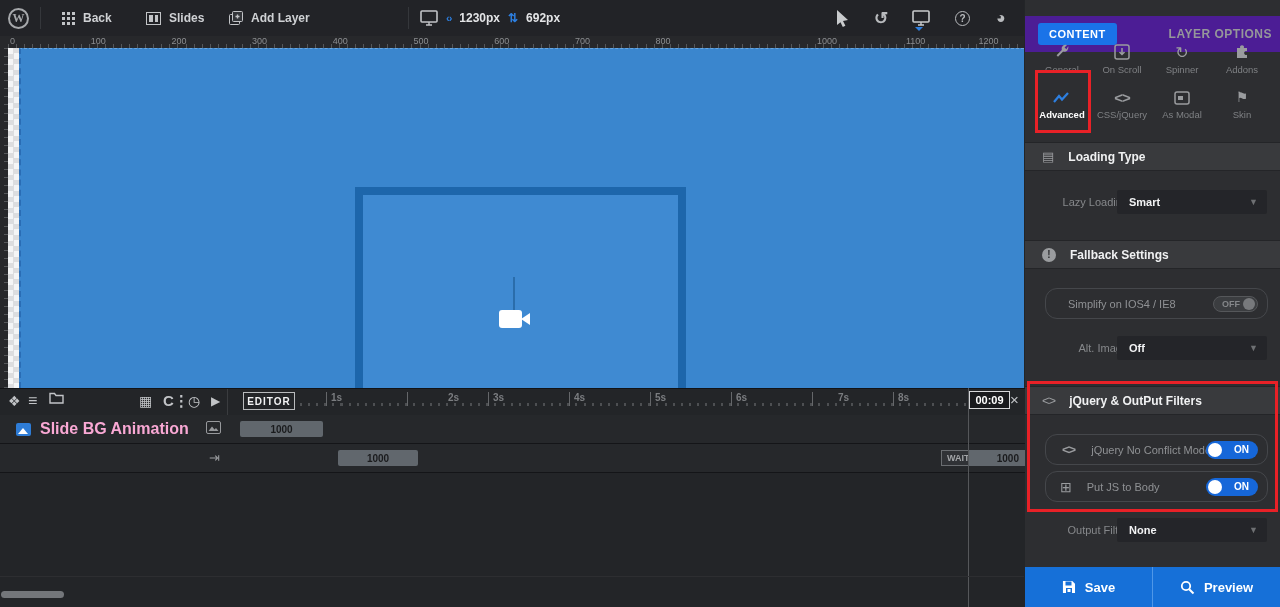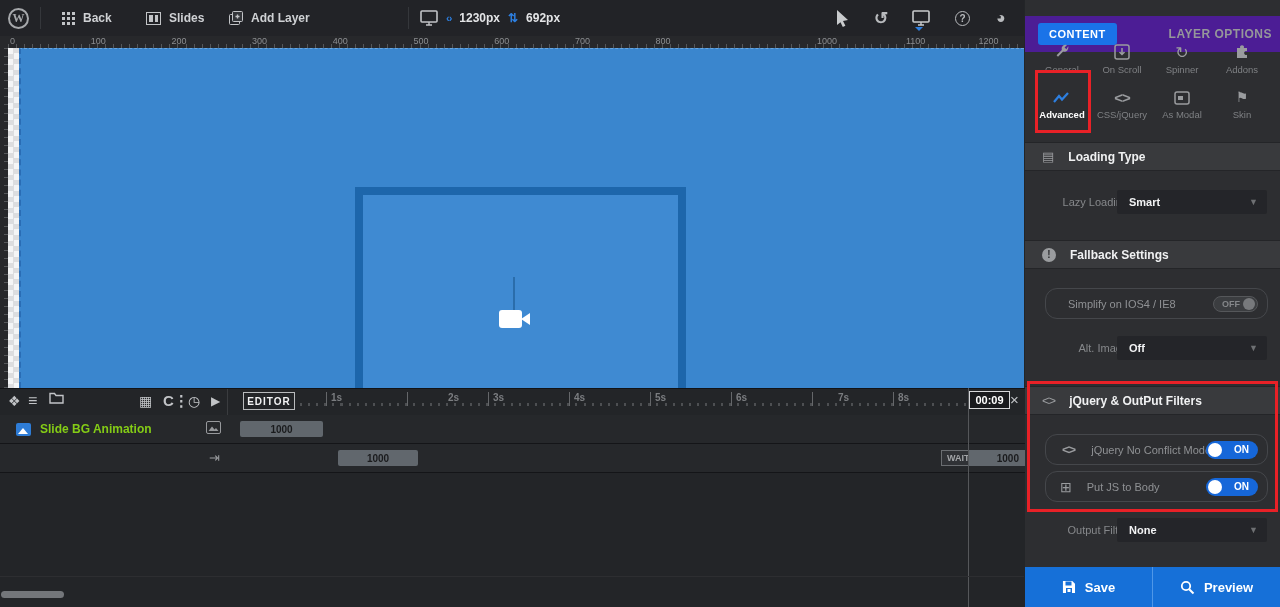--- a/index.html
+++ b/index.html
@@ -45,21 +45,21 @@
   .tl-toolbar { position:absolute; left:0; top:0; width:1025px; height:25px; }
   .tl-icon { position:absolute; top:3px; color:#c2c4c7; font-size:14px; line-height:18px; }
   .tl-sep { position:absolute; left:227px; top:0; width:1px; height:83px; background:#3a3c3f; }
   .editor-btn { position:absolute; left:243px; top:3px; width:52px; height:18px; border:1px solid #b9bbbd; color:#f2f3f4; font-size:10px; font-weight:bold; letter-spacing:1px; display:flex; align-items:center; justify-content:center; }
   .tl-ticks { position:absolute; left:300px; top:14px; width:668px; height:3px;
     background:repeating-linear-gradient(90deg,#4d4f52 0 2px, transparent 2px 8.1px); }
   .tl-lab { position:absolute; top:3px; font-size:10px; font-weight:bold; color:#7b7d80; border-left:1px solid #65676a; padding-left:4px; height:14px; }
   .time-box { position:absolute; left:969px; top:2px; width:41px; height:18px; border:1px solid #d8d9db; background:#191a1d; color:#fff; font-size:11px; font-weight:bold; display:flex; align-items:center; justify-content:center; overflow:hidden; white-space:nowrap; }
   .tl-close { position:absolute; left:1010px; top:2px; font-size:15px; color:#c2c4c7; }
   .tl-row { position:absolute; left:0; width:1025px; height:29px; background:#26282b; border-bottom:1px solid #141518; }
-  .row-name { position:absolute; top:0; height:28px; display:flex; align-items:center; gap:9px; font-weight:bold; color:#84cc16; font-size:12px; }
+  .row-name { position:absolute; top:0; height:28px; display:flex; align-items:center; gap:9px; font-weight:bold; color:#f9a8d4; font-size:16px; }
   .row-right-icon { position:absolute; top:6px; color:#97999c; }
   .dur-bar { position:absolute; top:6px; height:16px; background:#61676d; border-radius:2px; color:#1a1b1d; font-size:10px; font-weight:bold; display:flex; align-items:center; justify-content:center; }
   .wait-box { position:absolute; top:6px; height:16px; border:1px solid #6a6d71; background:#303236; color:#a3a5a8; font-size:9px; font-weight:bold; display:flex; align-items:center; padding:0 5px; }
   .playhead { left:968px; top:388px; width:1px; height:219px; background:#55575a; }
   .tl-hline { left:0; top:576px; width:1024px; height:1px; background:#2d2e31; }
   .hscroll { left:1px; top:591px; width:63px; height:7px; background:#73767a; border-radius:4px; }
   .layer-img-icon { width:15px; height:13px; border-radius:2px; background:#2e7cd6; position:relative; overflow:hidden; }
   .layer-img-icon:after { content:""; position:absolute; left:2px; bottom:2px; border-left:5px solid transparent; border-right:5px solid transparent; border-bottom:6px solid #fff; }
   .vimeo-icon { width:15px; height:13px; border:1.5px solid #2e7cd6; border-radius:2px; position:relative; }
   .vimeo-icon:after { content:""; position:absolute; left:2px; top:2px; width:5px; height:5px; background:#2e7cd6; }

